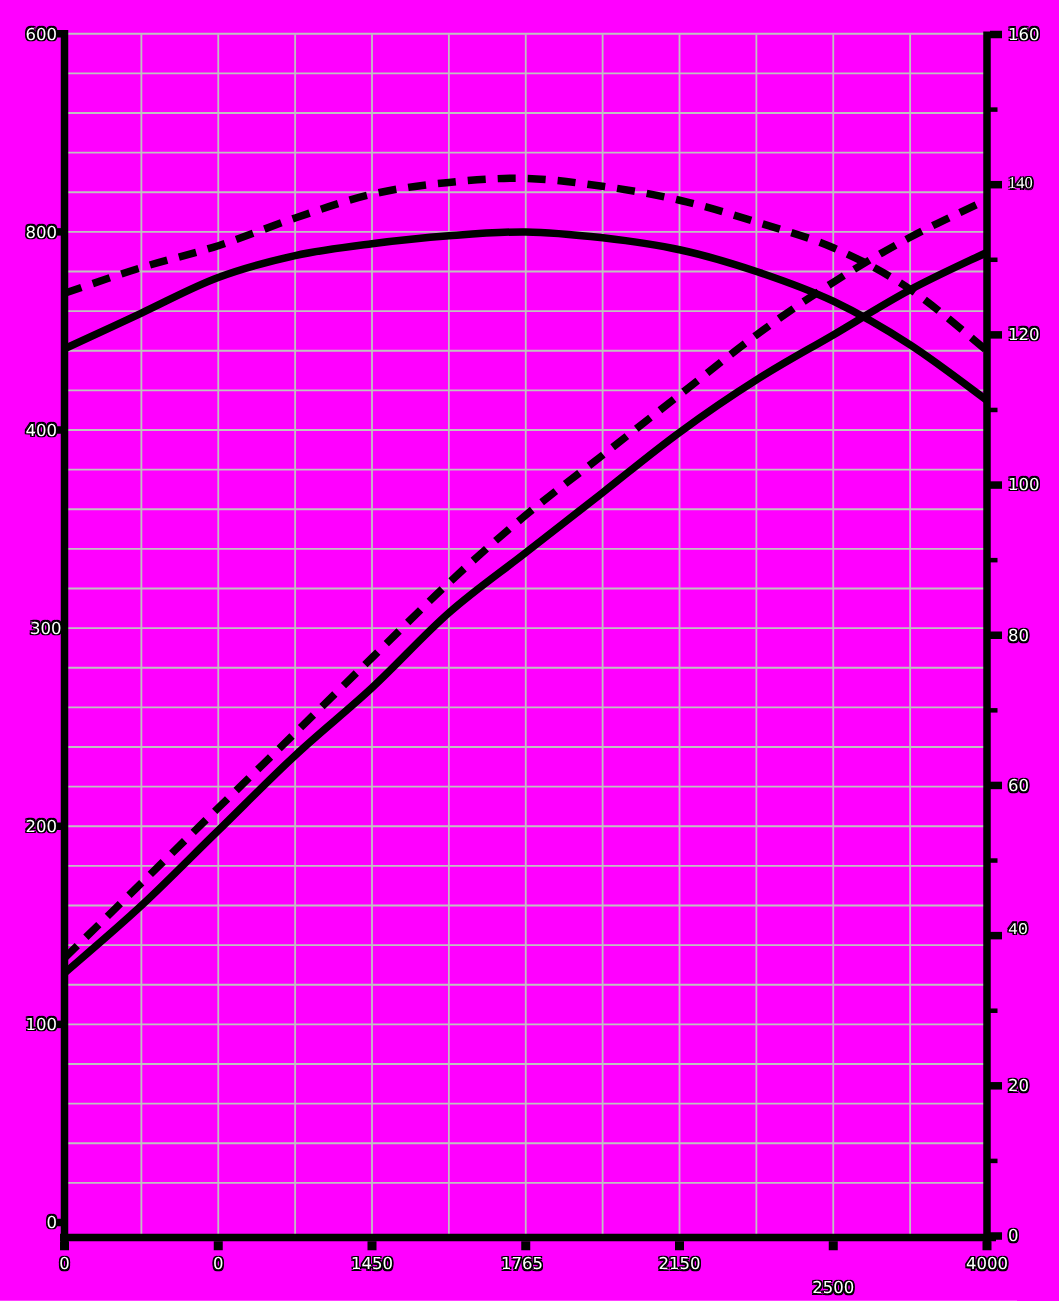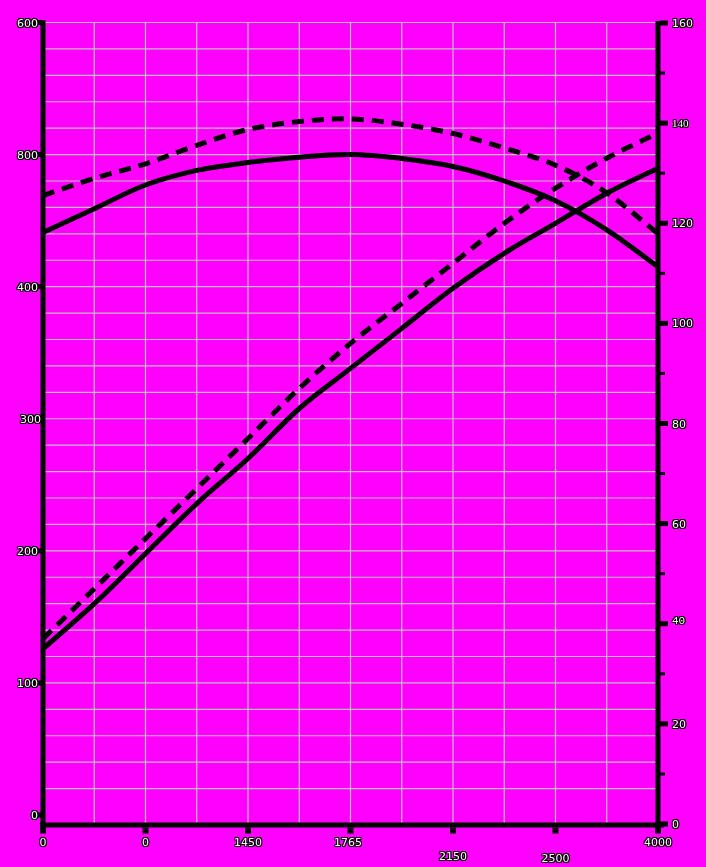--- a/index.html
+++ b/index.html
@@ -125,17 +125,17 @@
       <div class="lbl lbl-right" style="left: 672px; top: 523.625px;">60</div>
       <div class="lbl lbl-right" style="left: 672px; top: 423.5px;">80</div>
       <div class="lbl lbl-right" style="left: 672px; top: 323.375px;">100</div>
       <div class="lbl lbl-right" style="left: 672px; top: 223.25px;">120</div>
       <div class="lbl lbl-right" style="left: 672px; top: 123.125px; font-family: Liberation Serif, serif;">140</div>
       <div class="lbl lbl-right" style="left: 672px; top: 23px;">160</div>
       <div class="lbl lbl-bottom" style="left: 43px; top: 836px;">0</div>
       <div class="lbl lbl-bottom" style="left: 145.5px; top: 836px;">0</div>
       <div class="lbl lbl-bottom" style="left: 248px; top: 836px;">1450</div>
       <div class="lbl lbl-bottom" style="left: 348px; top: 836px;">1765</div>
-      <div class="lbl lbl-bottom" style="left: 453px; top: 836px; margin-top: 14px;">2150</div>
+      <div class="lbl lbl-bottom" style="left: 453px; top: 836px;">2150</div>
       <div class="lbl lbl-bottom" style="left: 555.5px; top: 836px; margin-top: 16px;">2500</div>
       <div class="lbl lbl-bottom" style="left: 658px; top: 836px;">4000</div>
     </div>
 </div>
 
 </body></html>

